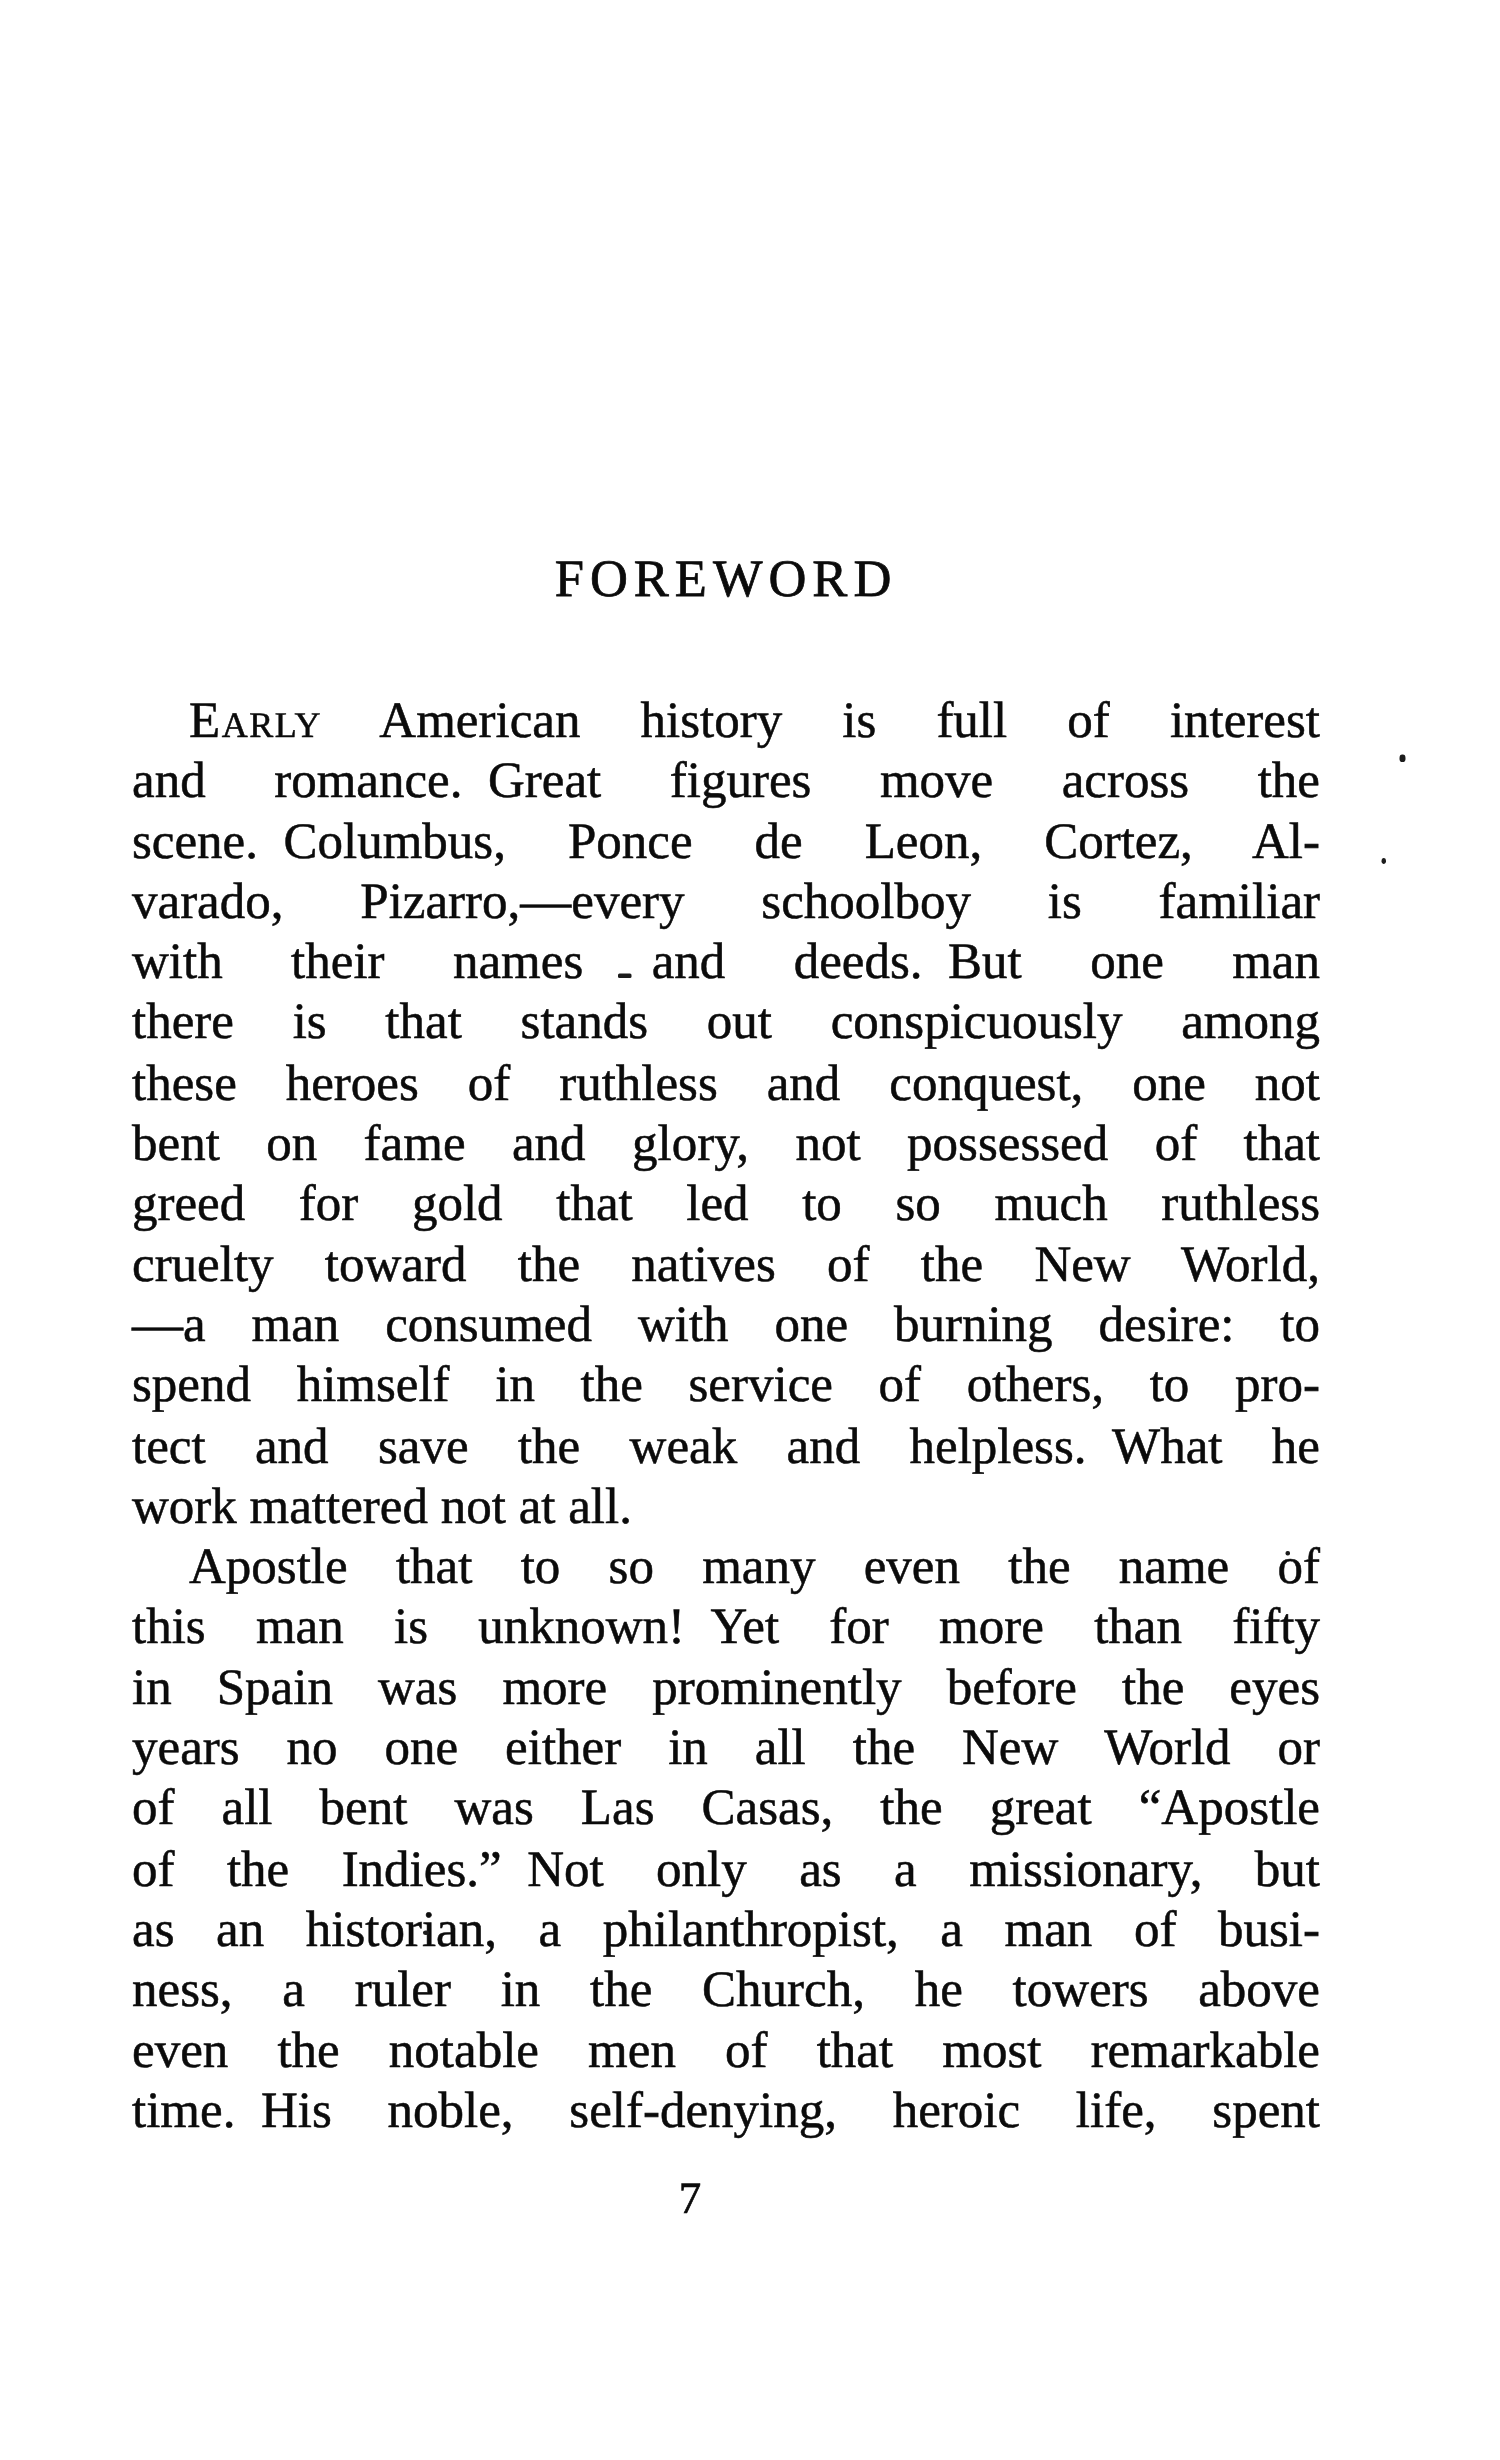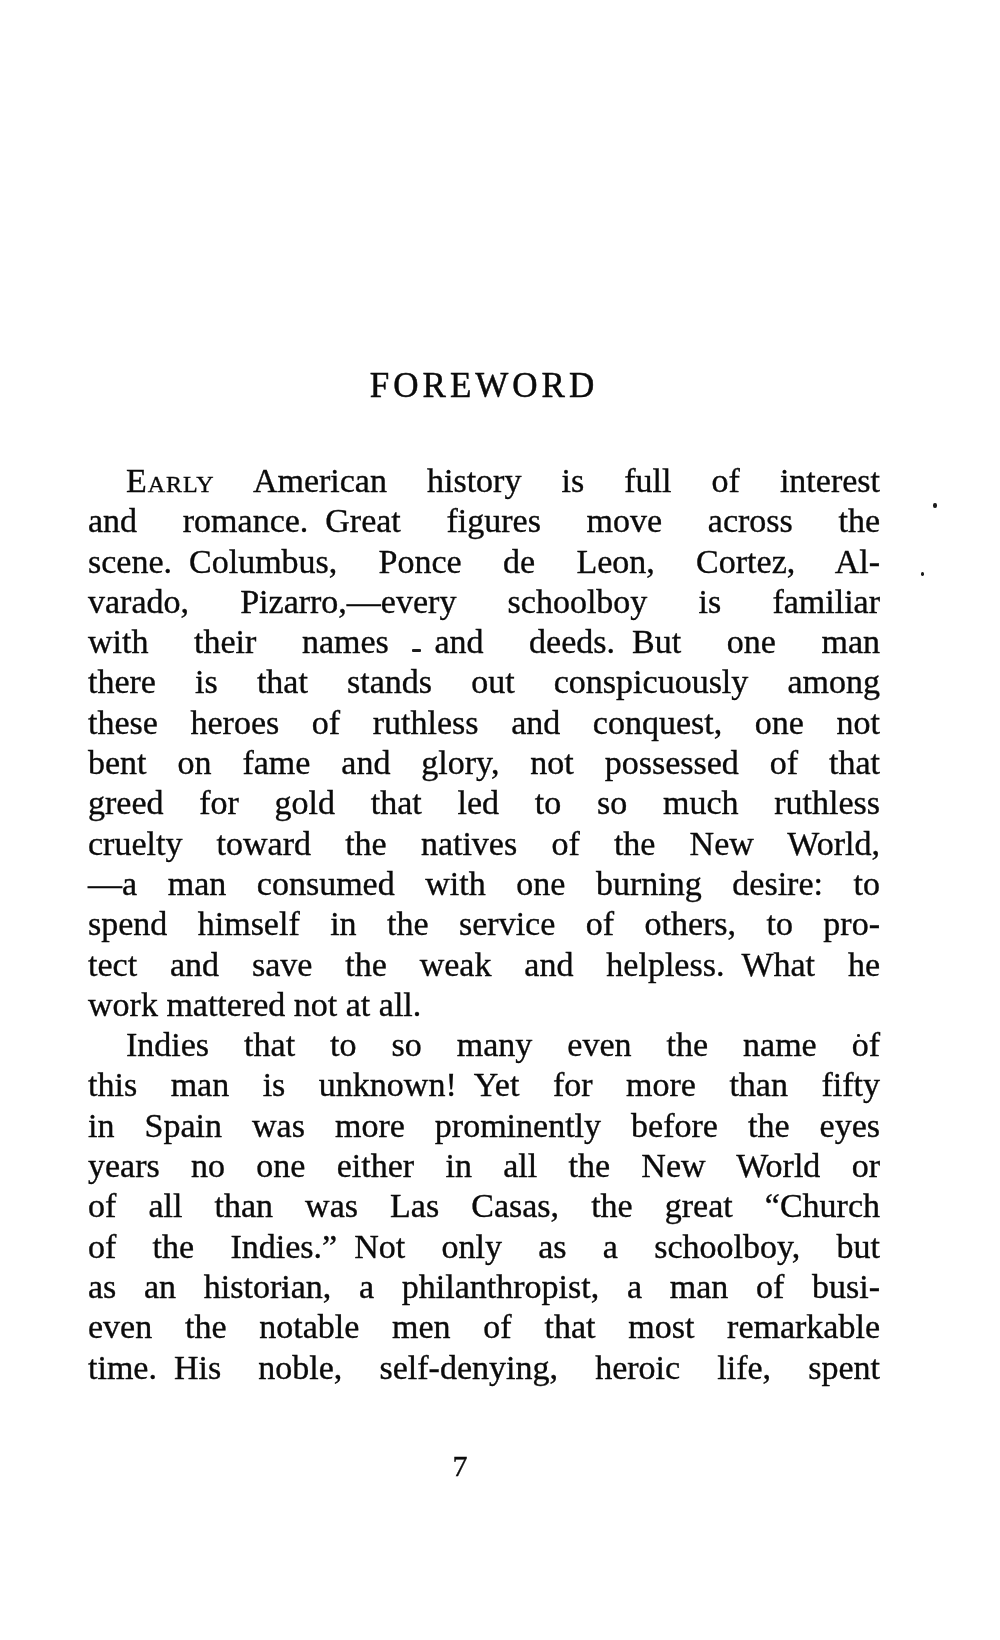--- a/index.html
+++ b/index.html
@@ -77,27 +77,28 @@
       <p>these heroes of ruthless and conquest, one not</p>
       <p>bent on fame and glory, not possessed of that</p>
       <p>greed for gold that led to so much ruthless</p>
       <p>cruelty toward the natives of the New World,</p>
       <p>—a man consumed with one burning desire: to</p>
       <p>spend himself in the service of others, to pro-</p>
       <p>tect and save the weak and helpless. What he</p>
       <p class="endpara">work mattered not at all.</p>
     </div>
     <div>
-      <p class="indent">Indies that to so many even the name of</p>
+      <p class="indent">Apostle that to so many even the name of</p>
       <p>this man is unknown! Yet for more than fifty</p>
       <p>in Spain was more prominently before the eyes</p>
       <p>years no one either in all the New World or</p>
-      <p>of all than was Las Casas, the great “Church</p>
-      <p>of the Indies.” Not only as a schoolboy, but</p>
+      <p>of all bent was Las Casas, the great “Apostle</p>
+      <p>of the Indies.” Not only as a missionary, but</p>
       <p>as an historian, a philanthropist, a man of busi-</p>
+      <p>ness, a ruler in the Church, he towers above</p>
       <p>even the notable men of that most remarkable</p>
       <p>time. His noble, self-denying, heroic life, spent</p>
     </div>
   </div>
 
   <div class="pagenum">7</div>
 
   <div class="speck" style="left:933px; top:503px; width:4px; height:5px;"></div>
   <div class="speck" style="left:921px; top:572px; width:3px; height:4px;"></div>
   <div class="speck" style="left:412px; top:649px; width:9px; height:3px; border-radius:1px;"></div>

